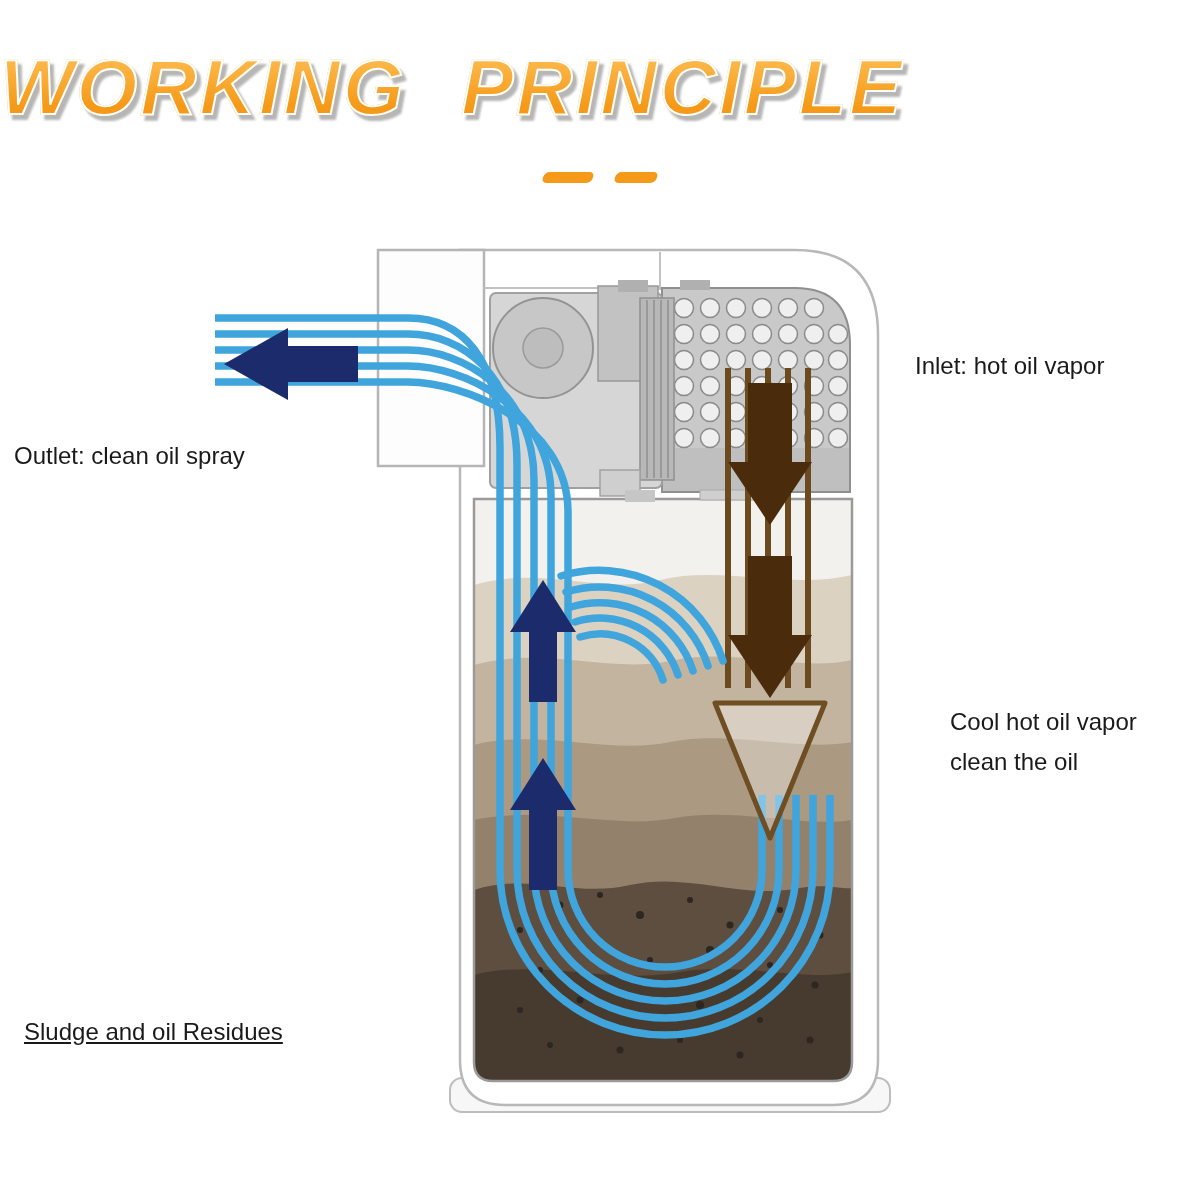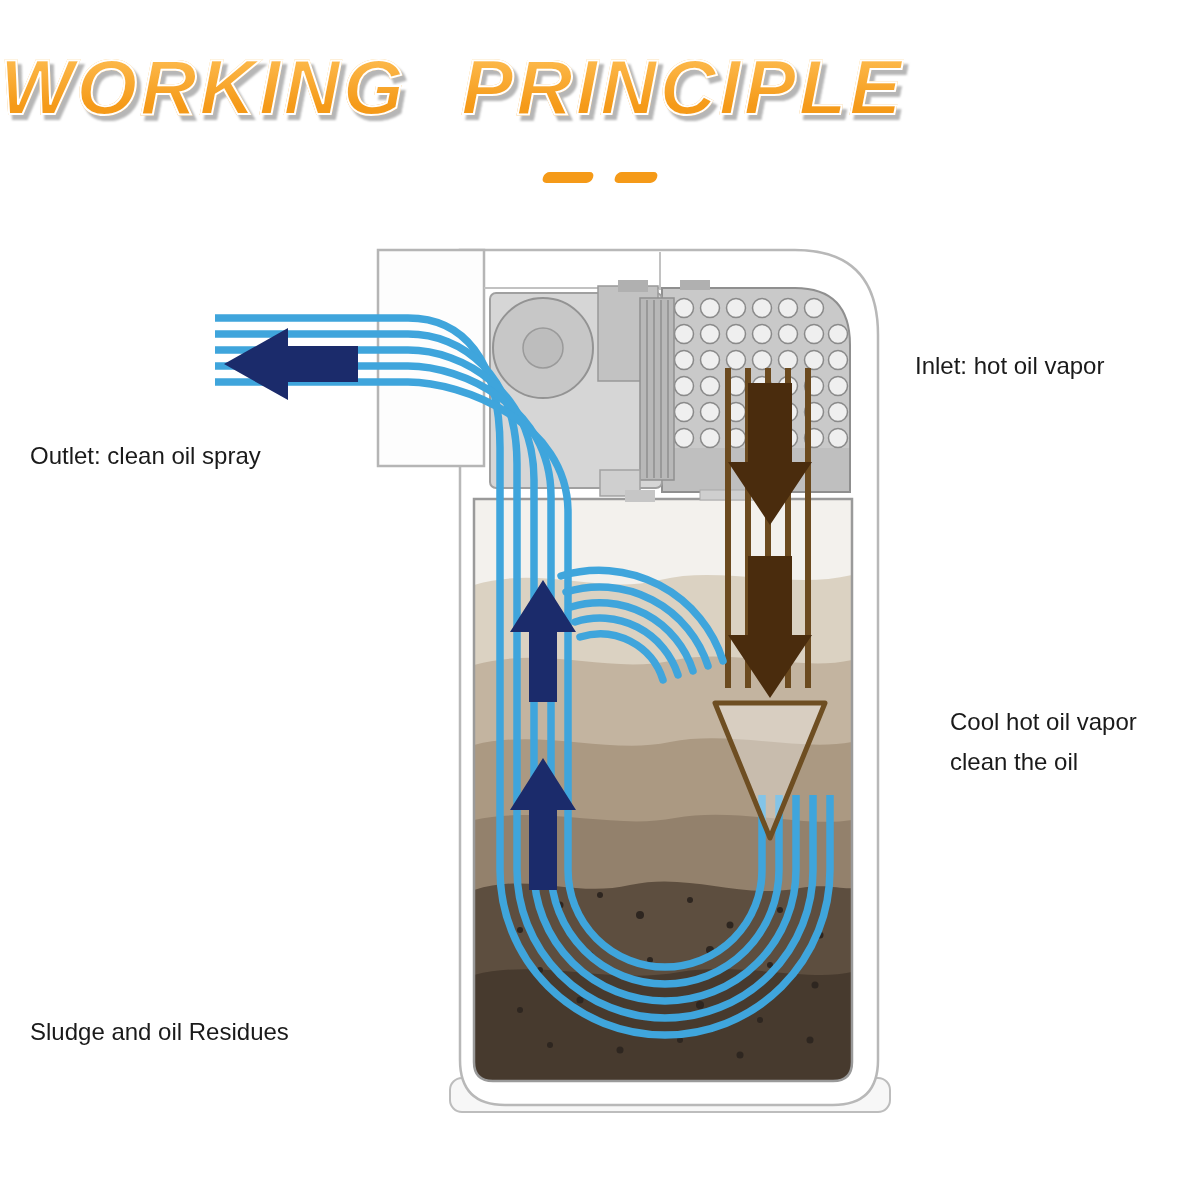--- a/index.html
+++ b/index.html
@@ -218,20 +218,20 @@
 
     <path class="hollow-arrow" d="M715,703 L825,703 L770,838 Z"></path>
 
     <polygon class="navy" points="543,580 576,632 557,632 557,702 529,702 529,632 510,632"></polygon>
     <polygon class="navy" points="543,758 576,810 557,810 557,890 529,890 529,810 510,810"></polygon>
 
     <polygon class="navy" points="224,364 288,328 288,346 358,346 358,382 288,382 288,400"></polygon>
   </svg>
 
   <div class="label" style="left:915px;top:346px;">Inlet: hot oil vapor</div>
-  <div class="label" style="left:30px;top:436px;">Outlet: clean oil spray</div>
+  <div class="label" style="left:14px;top:436px;">Outlet: clean oil spray</div>
   <div class="label" style="left:950px;top:702px;">
     <div>Cool hot oil vapor</div>
     <div>clean the oil</div>
   </div>
-  <div class="label" style="left:30px;top:1012px;">Sludge and oil Residues</div>
+  <div class="label" style="left:24px;top:1012px;text-decoration:underline;">Sludge and oil Residues</div>
 
 </div>
 
 </body></html>

